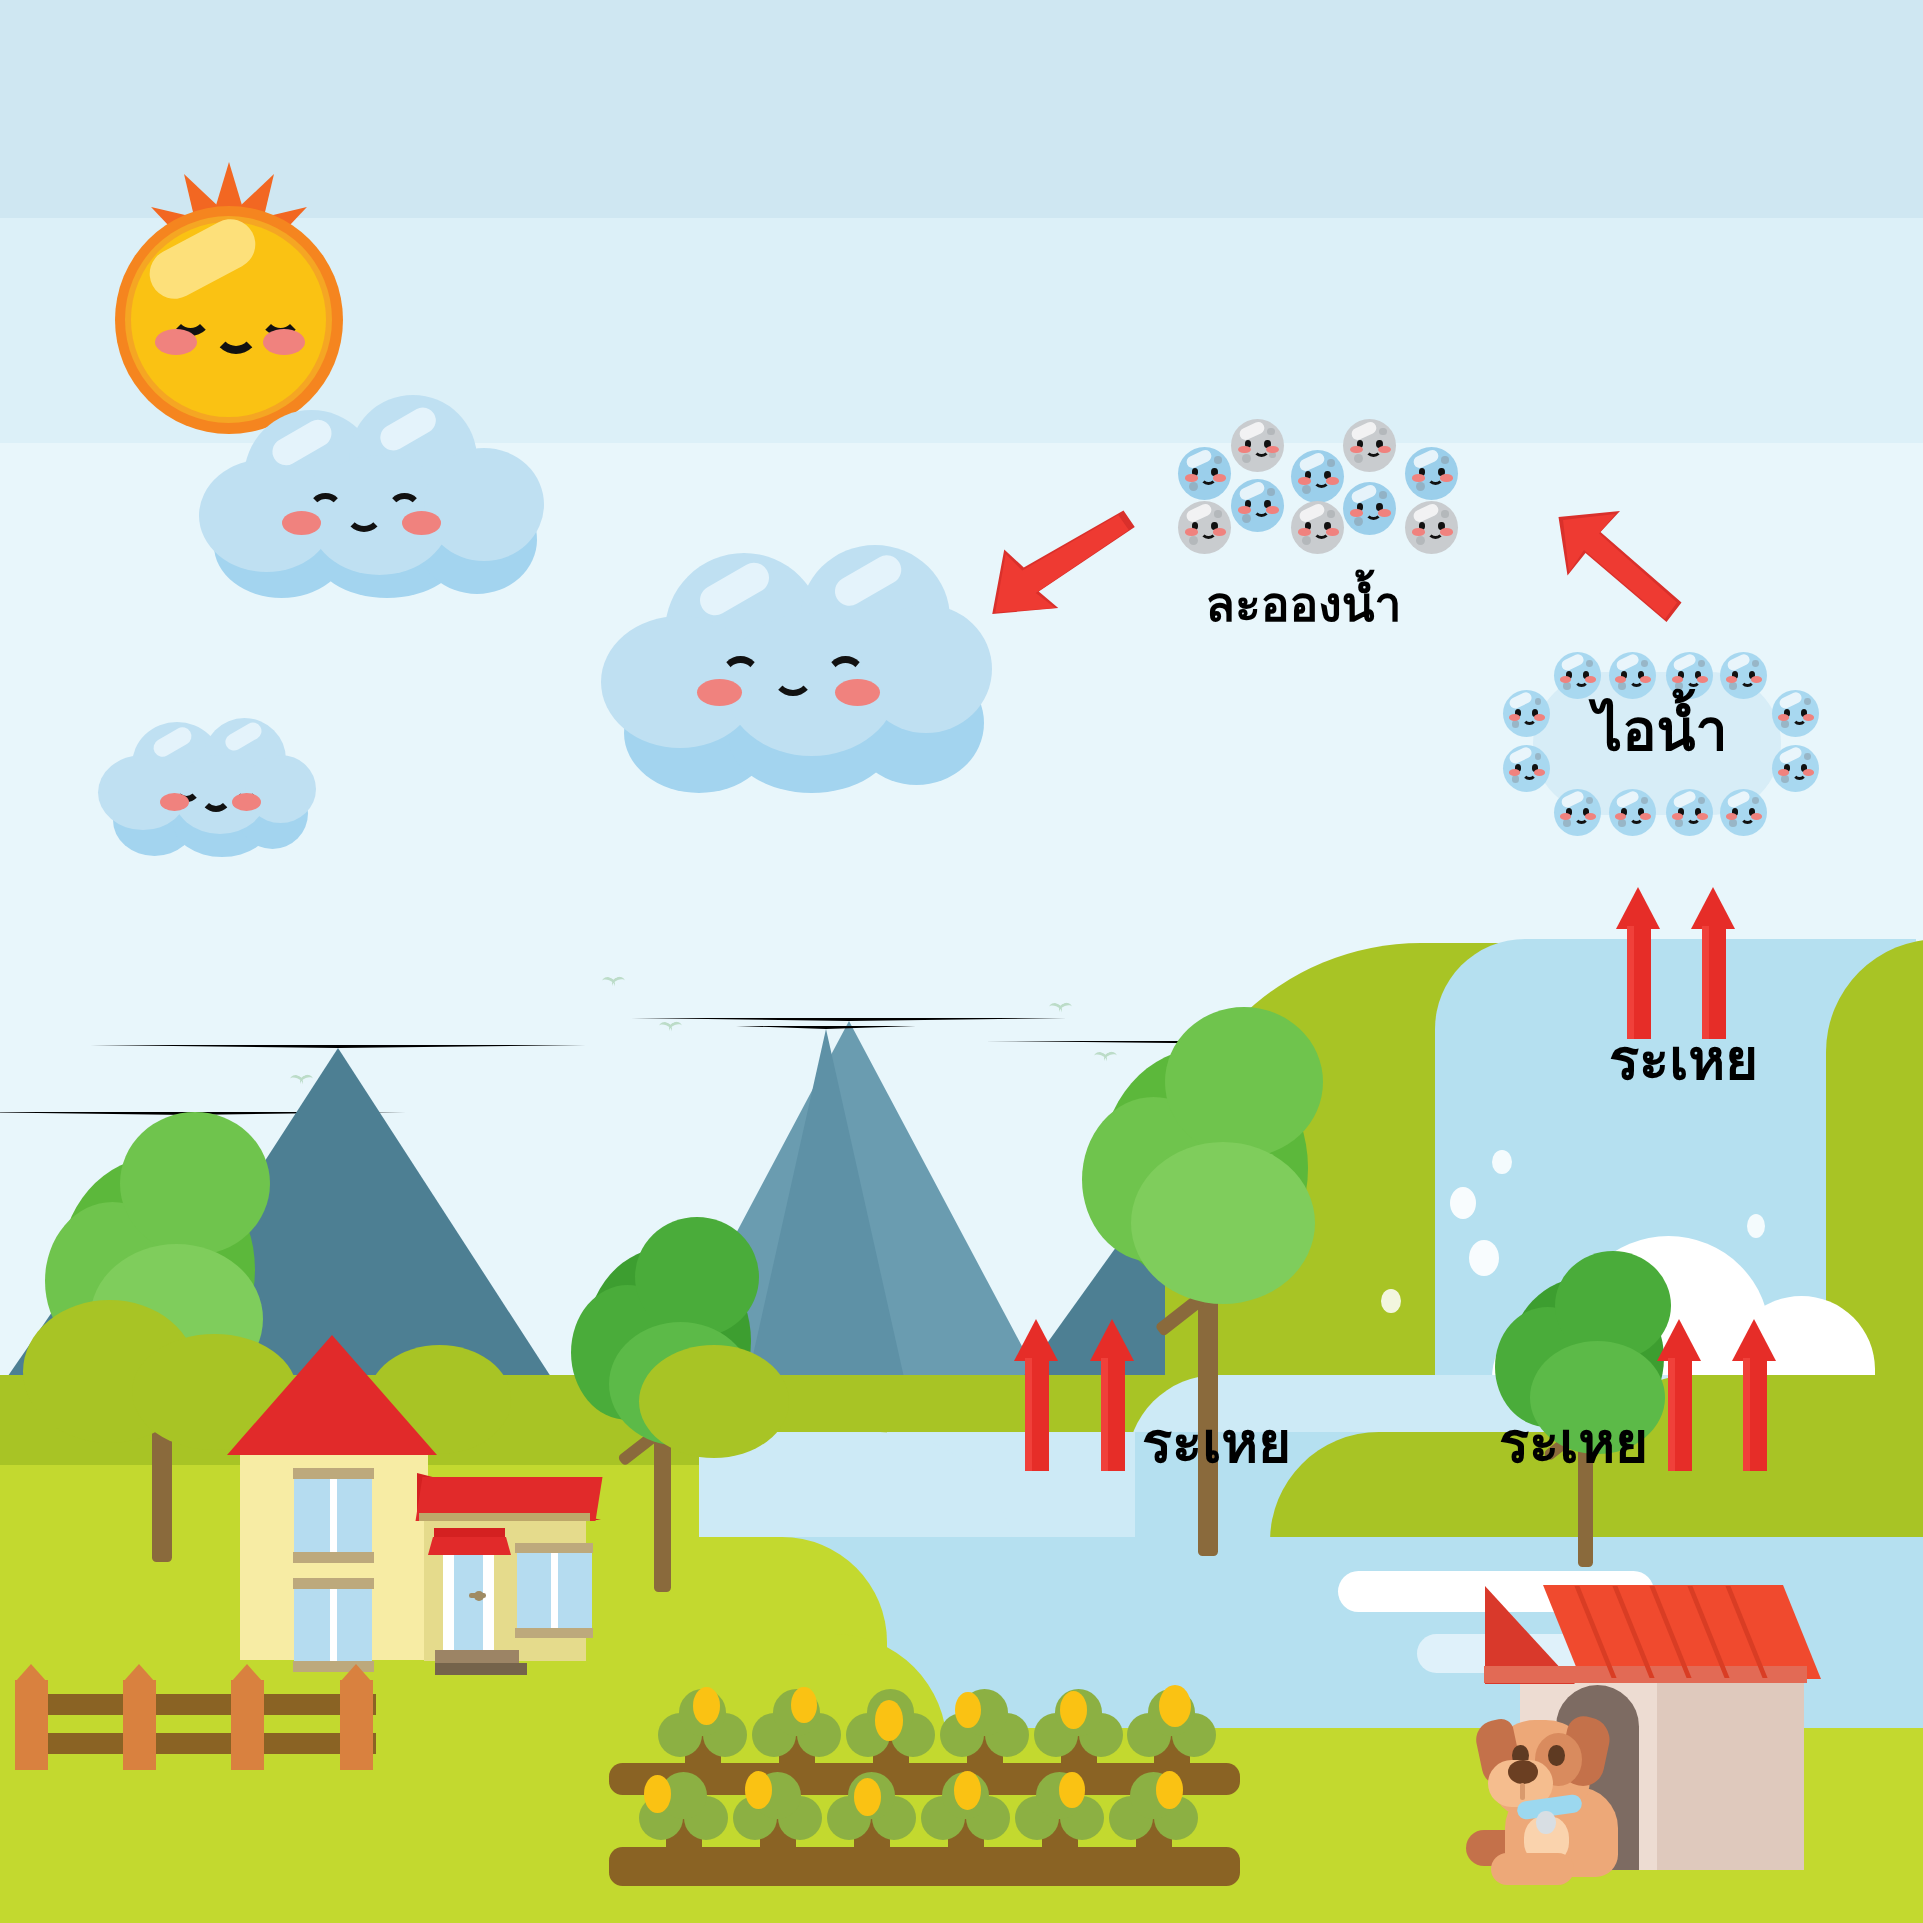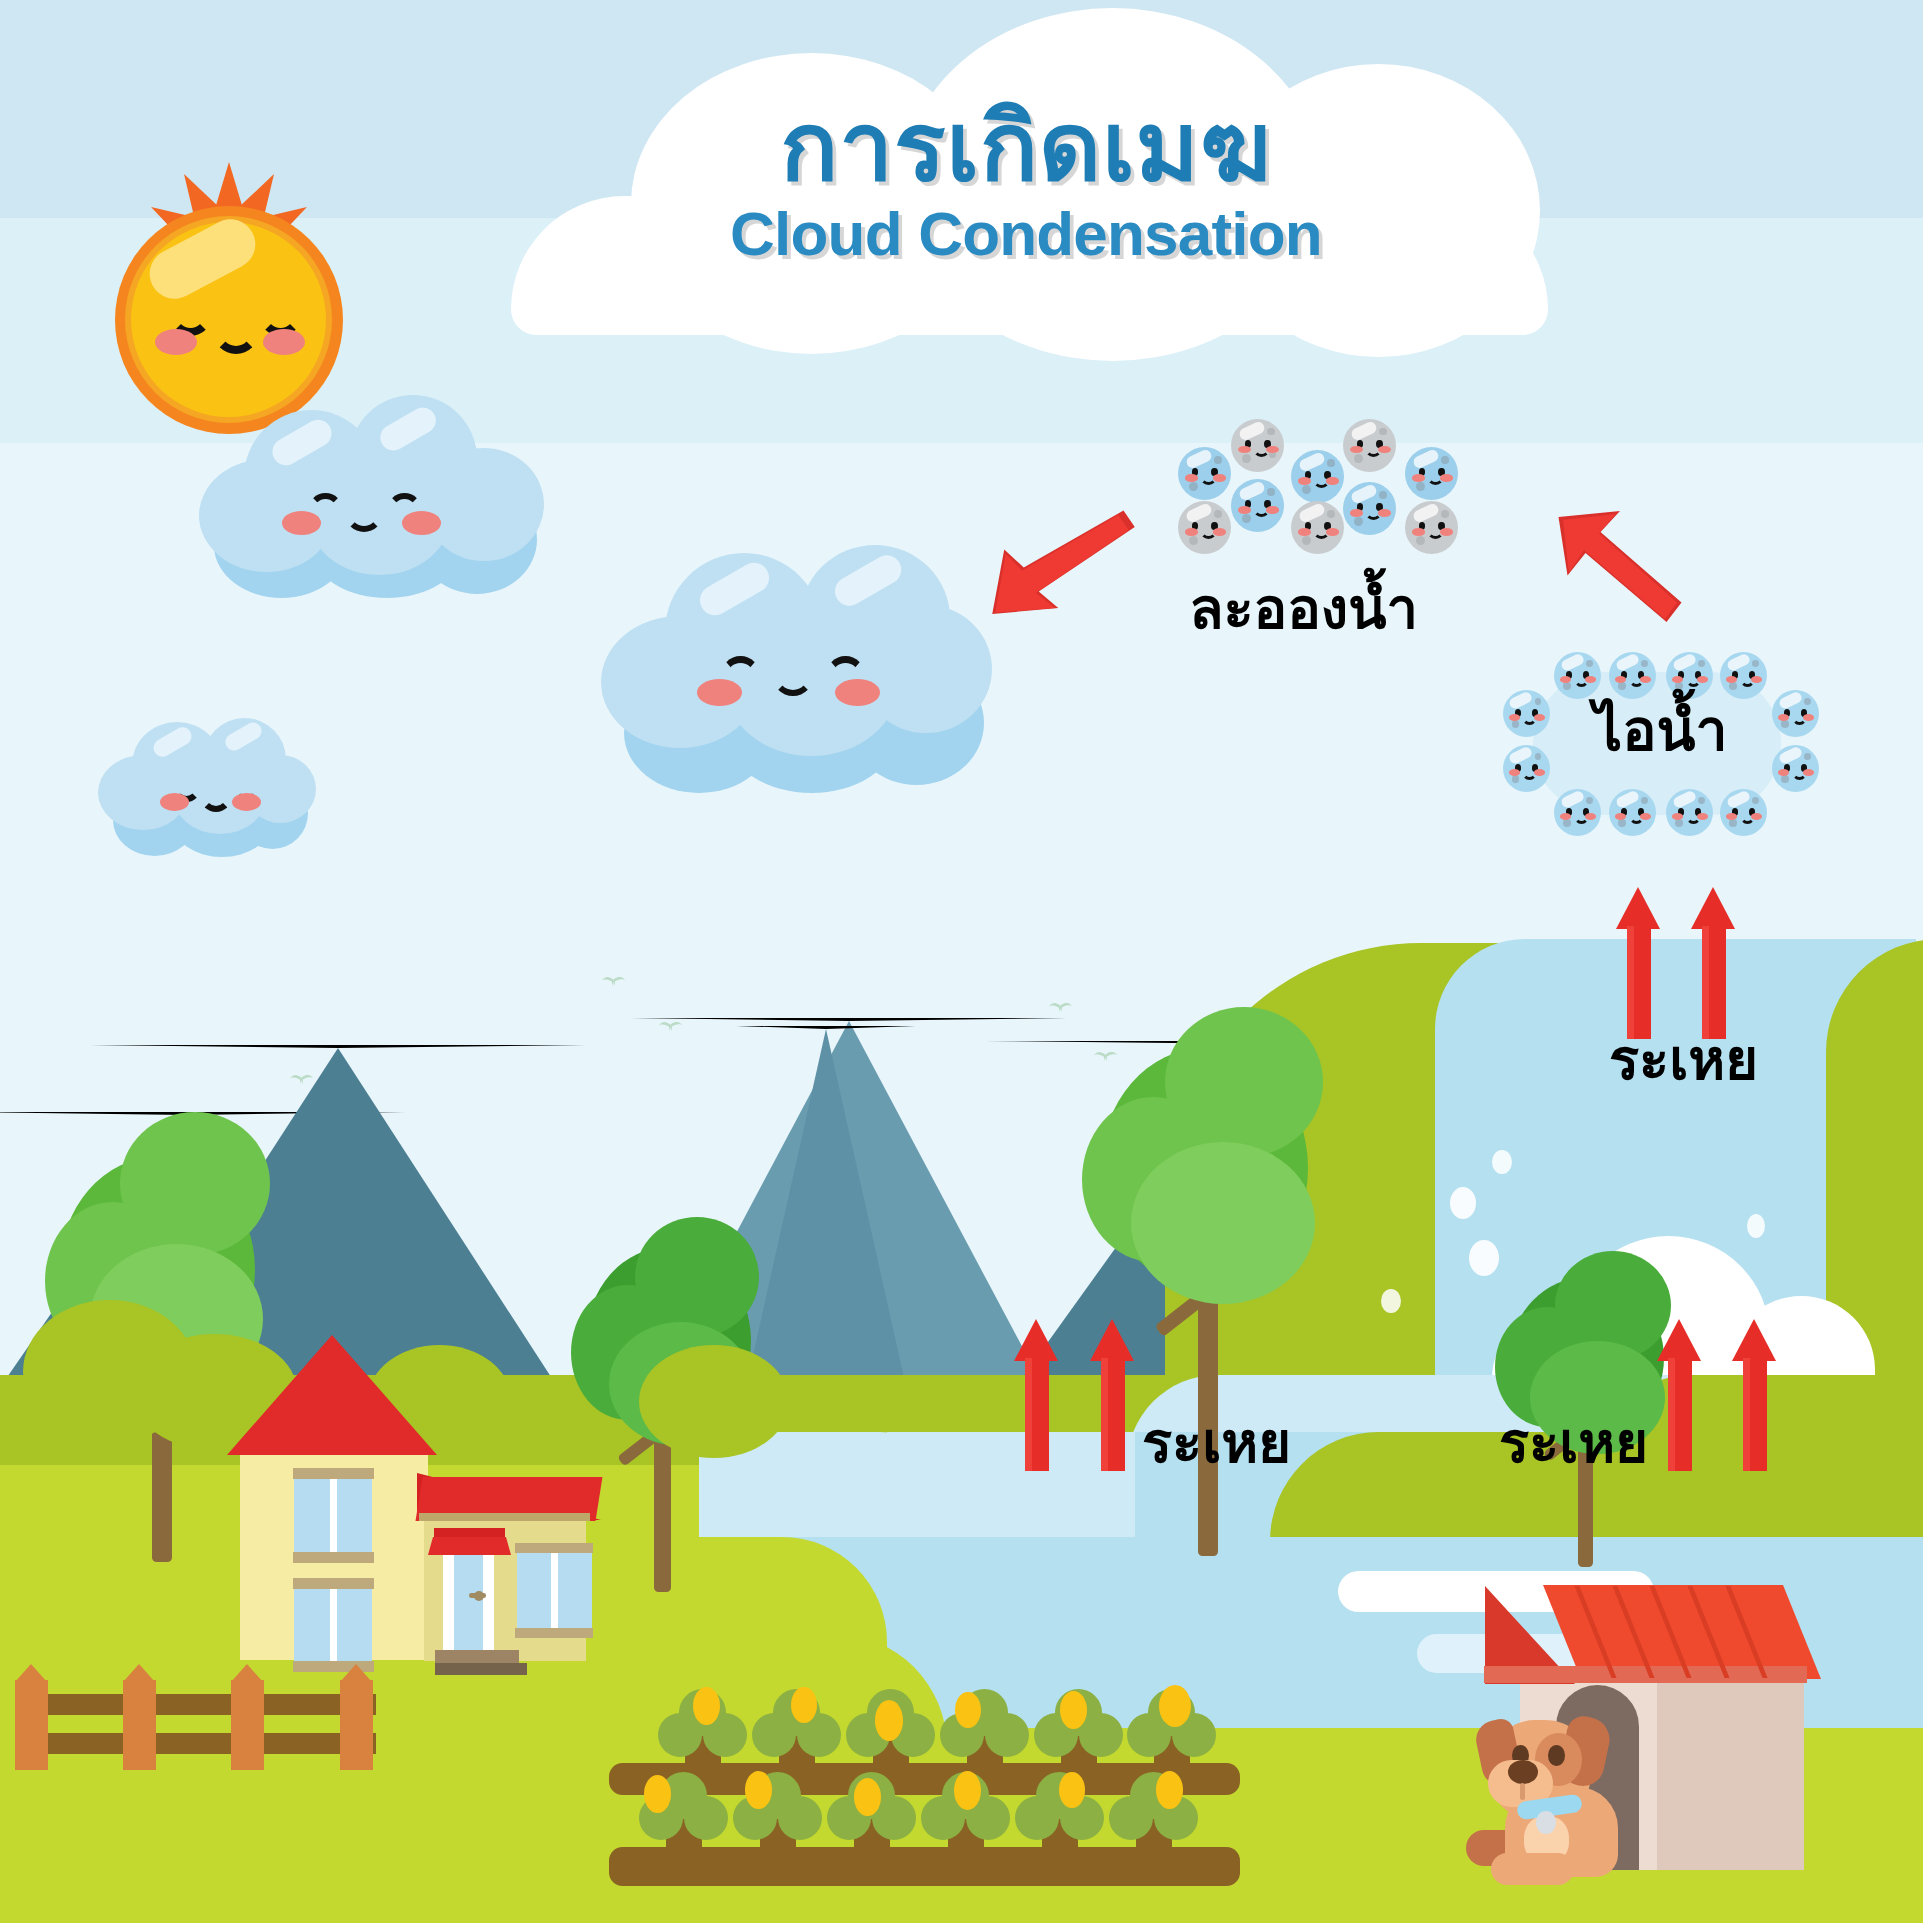--- a/index.html
+++ b/index.html
@@ -112,30 +112,20 @@
 </style>
 </head>
 <body>
 
 <div id="stage">
 
   <div class="sky-band sky1"></div>
   <div class="sky-band sky2"></div>
   <div class="sky-band sky3"></div>
 
-  <div id="title-cloud" class="abs">
-    <div class="lobe" style="left:150px;top:45px;width:361px;height:301px;"></div>
-    <div class="lobe" style="left:421px;top:0px;width:421px;height:353px;"></div>
-    <div class="lobe" style="left:736px;top:56px;width:323px;height:293px;"></div>
-    <div class="base" style="left:30px;top:188px;width:1037px;height:139px;border-radius:120px 120px 27px 27px;"></div>
-    <div class="title-text-wrap">
-      <div class="title-th">การเกิดเมฆ</div>
-      <div class="title-en">Cloud Condensation</div>
-    </div>
-  </div>
 
   <div id="sun" class="abs">
     <div class="sun-rays">
       <div class="ray" style="transform:translate(-27px,-158px) rotate(0deg);"></div>
       <div class="ray" style="transform:translate(-27px,-158px) rotate(30deg);"></div>
       <div class="ray" style="transform:translate(-27px,-158px) rotate(60deg);"></div>
       <div class="ray" style="transform:translate(-27px,-158px) rotate(90deg);"></div>
       <div class="ray" style="transform:translate(-27px,-158px) rotate(120deg);"></div>
       <div class="ray" style="transform:translate(-27px,-158px) rotate(150deg);"></div>
       <div class="ray" style="transform:translate(-27px,-158px) rotate(180deg);"></div>
@@ -605,21 +595,21 @@
       <div class="spot" style="left:36px;top:9px;width:7.5px;height:7.5px;background:#a3a7ab;"></div>
       <div class="spot" style="left:10.5px;top:35px;width:9px;height:9px;background:#a3a7ab;"></div>
       <div class="deye" style="left:13.5px;top:21px;width:6.8px;height:8.3px;"></div>
       <div class="deye" style="left:33px;top:21px;width:6.8px;height:8.3px;"></div>
       <div class="dsmile" style="left:22px;top:25.6px;width:10.5px;height:6.8px;"></div>
       <div class="dcheek" style="left:6.8px;top:27px;width:12.8px;height:7.5px;"></div>
       <div class="dcheek" style="left:35px;top:27px;width:12.8px;height:7.5px;"></div>
     </div>
   </div>
 
-  <div class="thai-label" style="left:1157px;top:579px;width:293px;text-align:center;font-size:56px;">
+  <div class="thai-label" style="left:1157px;top:579px;width:293px;text-align:center;font-size:48px;">
     <div>ละอองน้ำ</div>
   </div>
 
   <div class="abs" style="left:992px;top:503px;width:143px;height:120px;">
     <svg width="143" height="120" viewBox="0 0 190 160">
       <polygon points="175,10 190,32 62,118 88,140 0,148 16,62 42,86" fill="#d9302b"></polygon>
       <polygon points="168,16 182,36 58,120 84,140 4,146 18,68 40,90" fill="#ee3a32"></polygon>
     </svg>
   </div>
 

